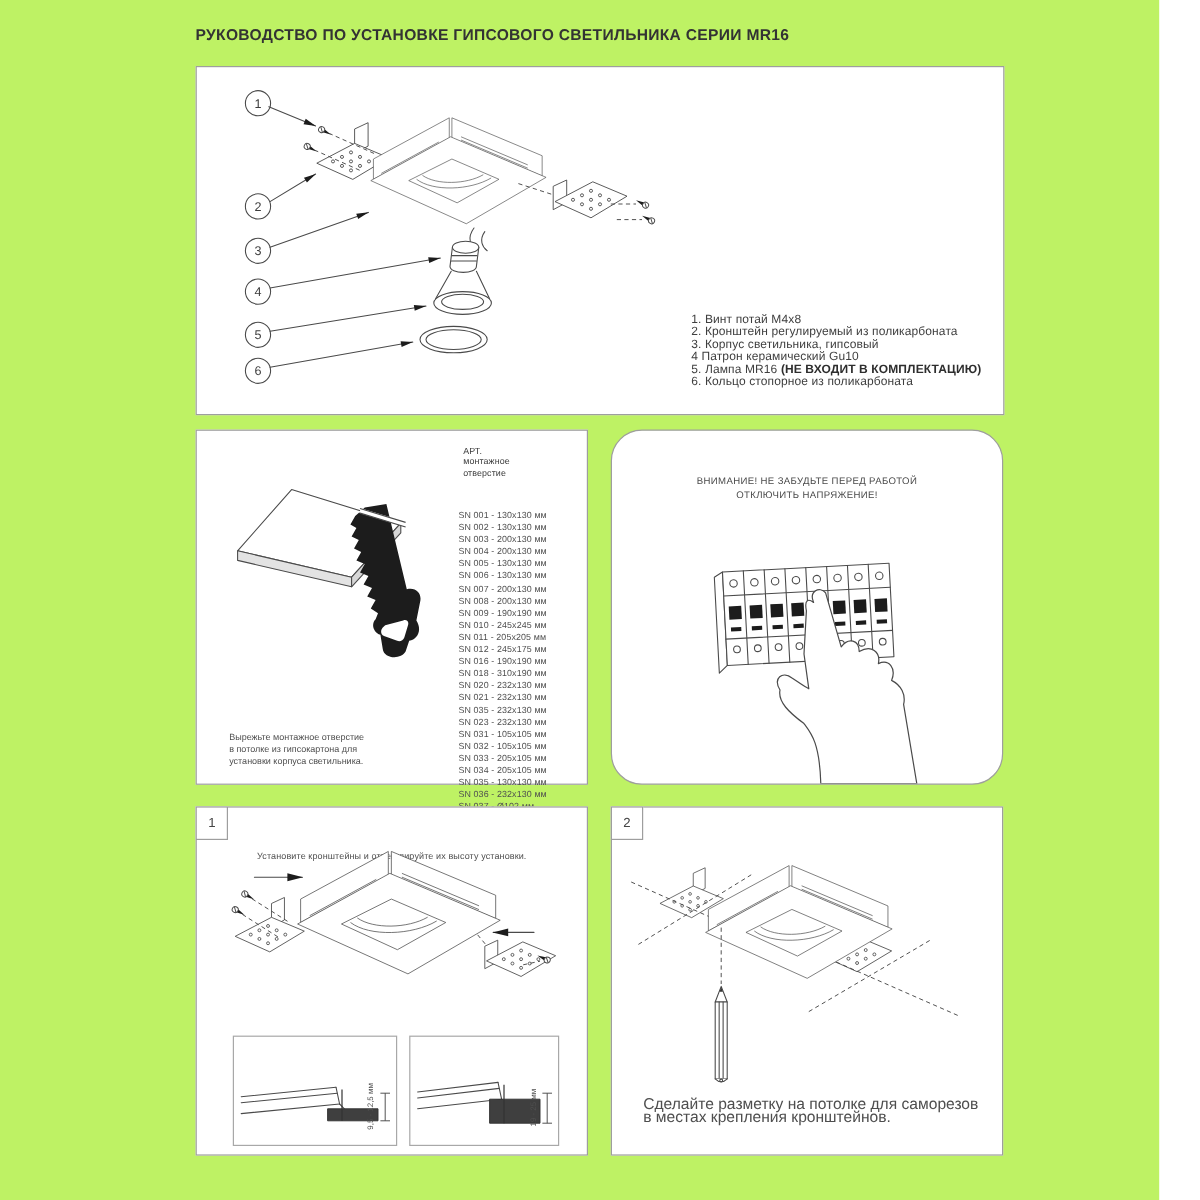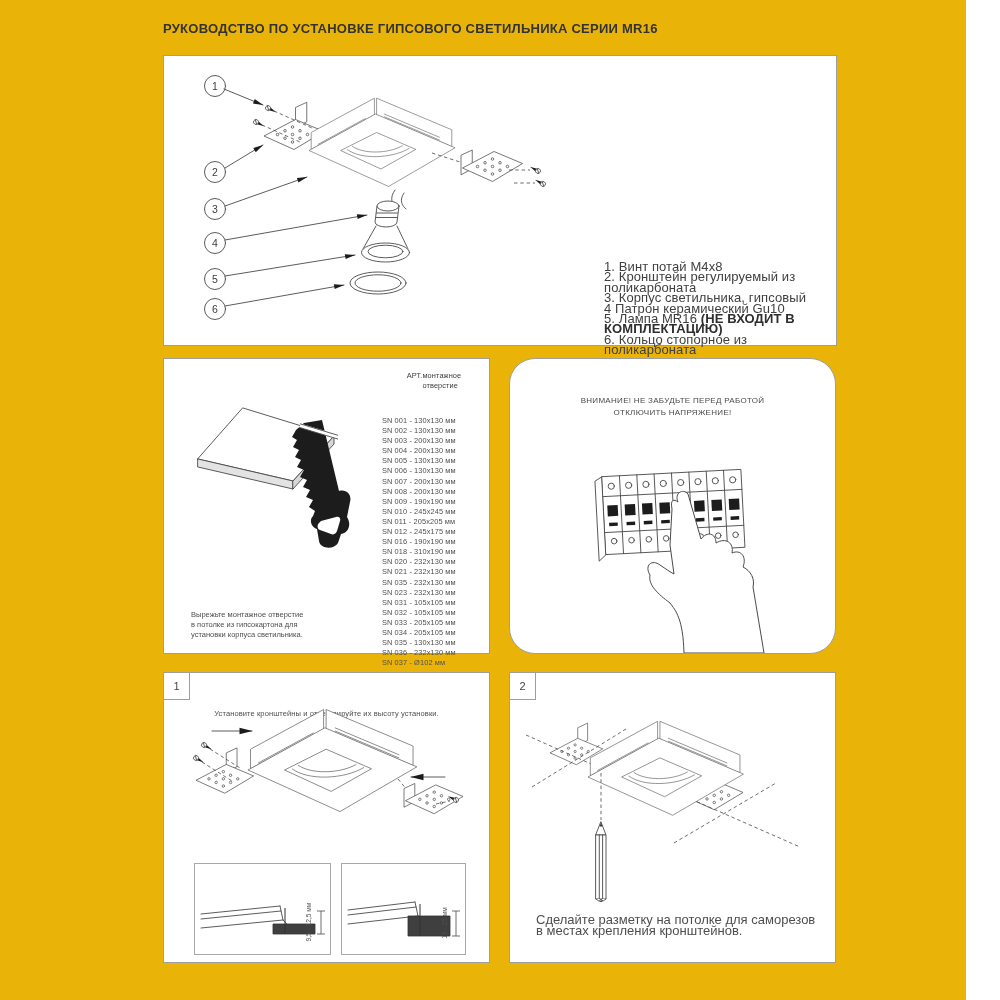--- a/index.html
+++ b/index.html
@@ -1,40 +1,40 @@
 <!DOCTYPE html>
 <html><head>
 <meta charset="utf-8">
 <style>
   * { margin:0; padding:0; box-sizing:border-box; }
   html,body { background:#fff; }
-  .sheet { position:relative; width:966px; height:1000px; background:#eab308;
+  .sheet { position:relative; width:966px; height:1000px; background:#bef264;
            font-family:"Liberation Sans", sans-serif; color:#3f3f3f; }
   .page-title { position:absolute; left:163px; top:21px; font-size:13px; font-weight:700;
                 letter-spacing:.25px; color:#333; }
   .panel { position:absolute; border:1px solid #9e9e9e; background:#fff; }
   #panelA { left:163px; top:55px;  width:674px; height:291px; }
   #panelB { left:163px; top:358px; width:327px; height:296px; }
   #panelC { left:509px; top:358px; width:327px; height:296px;border-radius:26px; }
   #panelD { left:163px; top:672px; width:327px; height:291px; }
   #panelE { left:509px; top:672px; width:327px; height:291px; }
   .panel > svg { position:absolute; left:0; top:0; }
   svg { display:block; }
   svg text { font-family:"Liberation Sans", sans-serif; }
   .lineart { stroke:#4a4a4a; stroke-width:.9; fill:none; stroke-linejoin:round; stroke-linecap:round; }
   .dash { stroke:#4a4a4a; stroke-width:.8; stroke-dasharray:3.5 2.8; fill:none; }
   .callout-num { font-size:10.5px; fill:#3d3d3d; }
   
-  .parts-list { position:absolute; left:440px; top:206px; font-size:13px; line-height:10.4px;
+  .parts-list { position:absolute; left:412px; top:206px; font-size:10px; line-height:10.4px;
                 color:#3f3f3f; letter-spacing:.1px; }
   .part-line .b { font-weight:700; color:#2e2e2e; }
   
   .art-table { position:absolute; left:212px; top:12px; width:112px; font-size:7.4px;
                color:#4f4f4f; letter-spacing:.1px; }
-  .art-head { display:flex; justify-content:center; padding:0 6px 0 10px; color:#3b3b3b; }
+  .art-head { display:flex; justify-content:flex-end; padding:0 6px 0 10px; color:#3b3b3b;flex-direction:column; }
   .art-head .h2 span { display:block; line-height:9.5px; }
   .art-rows { margin-top:26px; }
   .art-row { line-height:10.1px; padding-left:6px; white-space:nowrap; }
   .cutout-caption { position:absolute; left:27px; top:251px; font-size:7.5px; line-height:10.2px; color:#4e4e4e; }
   
   .warning { position:absolute; left:0; top:36px; width:100%; text-align:center;
              font-size:8px; line-height:11.5px; letter-spacing:.3px; color:#4a4a4a; }
   
   .step-box { position:absolute; left:-1px; top:-1px; width:27px; height:28px;
               border:1px solid #9e9e9e; background:#fff; display:flex; align-items:center;

